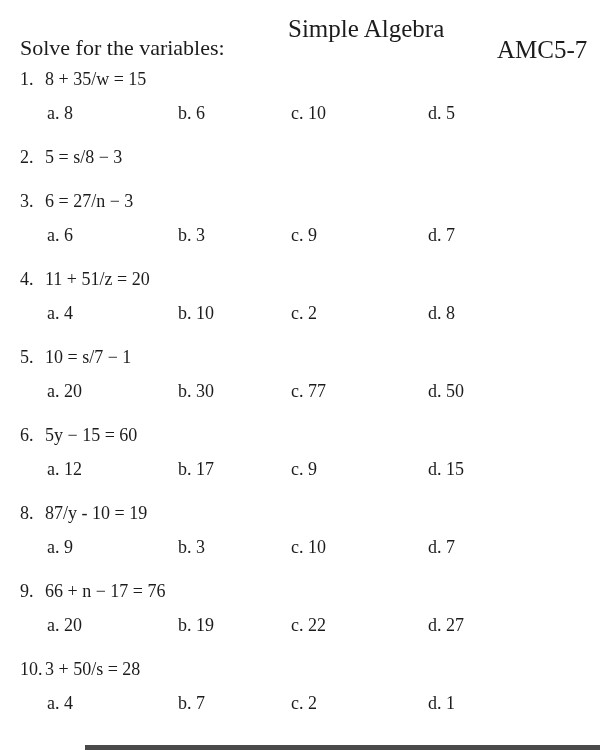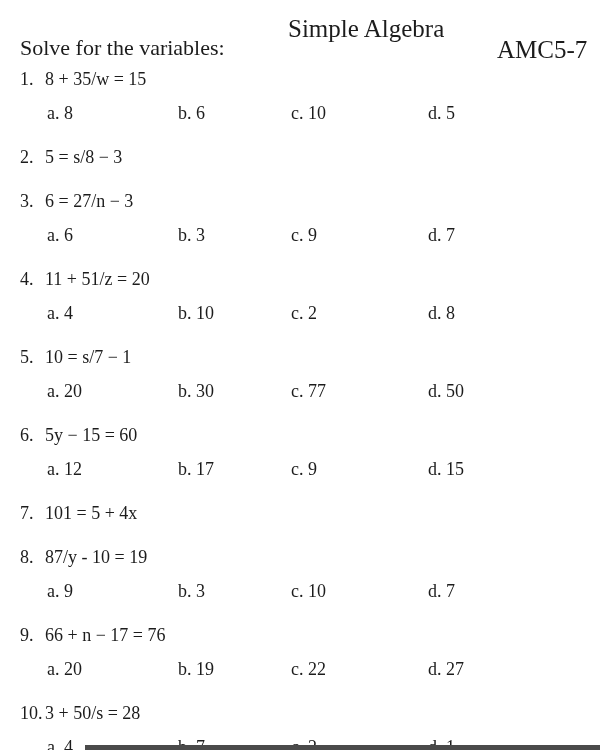--- a/index.html
+++ b/index.html
@@ -107,23 +107,20 @@
     </div>
     <div class="choices">
       <span class="choice c-a">a. 12</span>
       <span class="choice c-b">b. 17</span>
       <span class="choice c-c">c. 9</span>
       <span class="choice c-d">d. 15</span>
     </div>
   </div>
 
   <div class="problem">
-    <div class="eq-line">
-      <span class="num">7.</span><span class="eq">101 = 5 + 4x</span>
-    </div>
   </div>
 
   <div class="problem">
     <div class="eq-line">
       <span class="num">8.</span><span class="eq">87/y - 10 = 19</span>
     </div>
     <div class="choices">
       <span class="choice c-a">a. 9</span>
       <span class="choice c-b">b. 3</span>
       <span class="choice c-c">c. 10</span>

